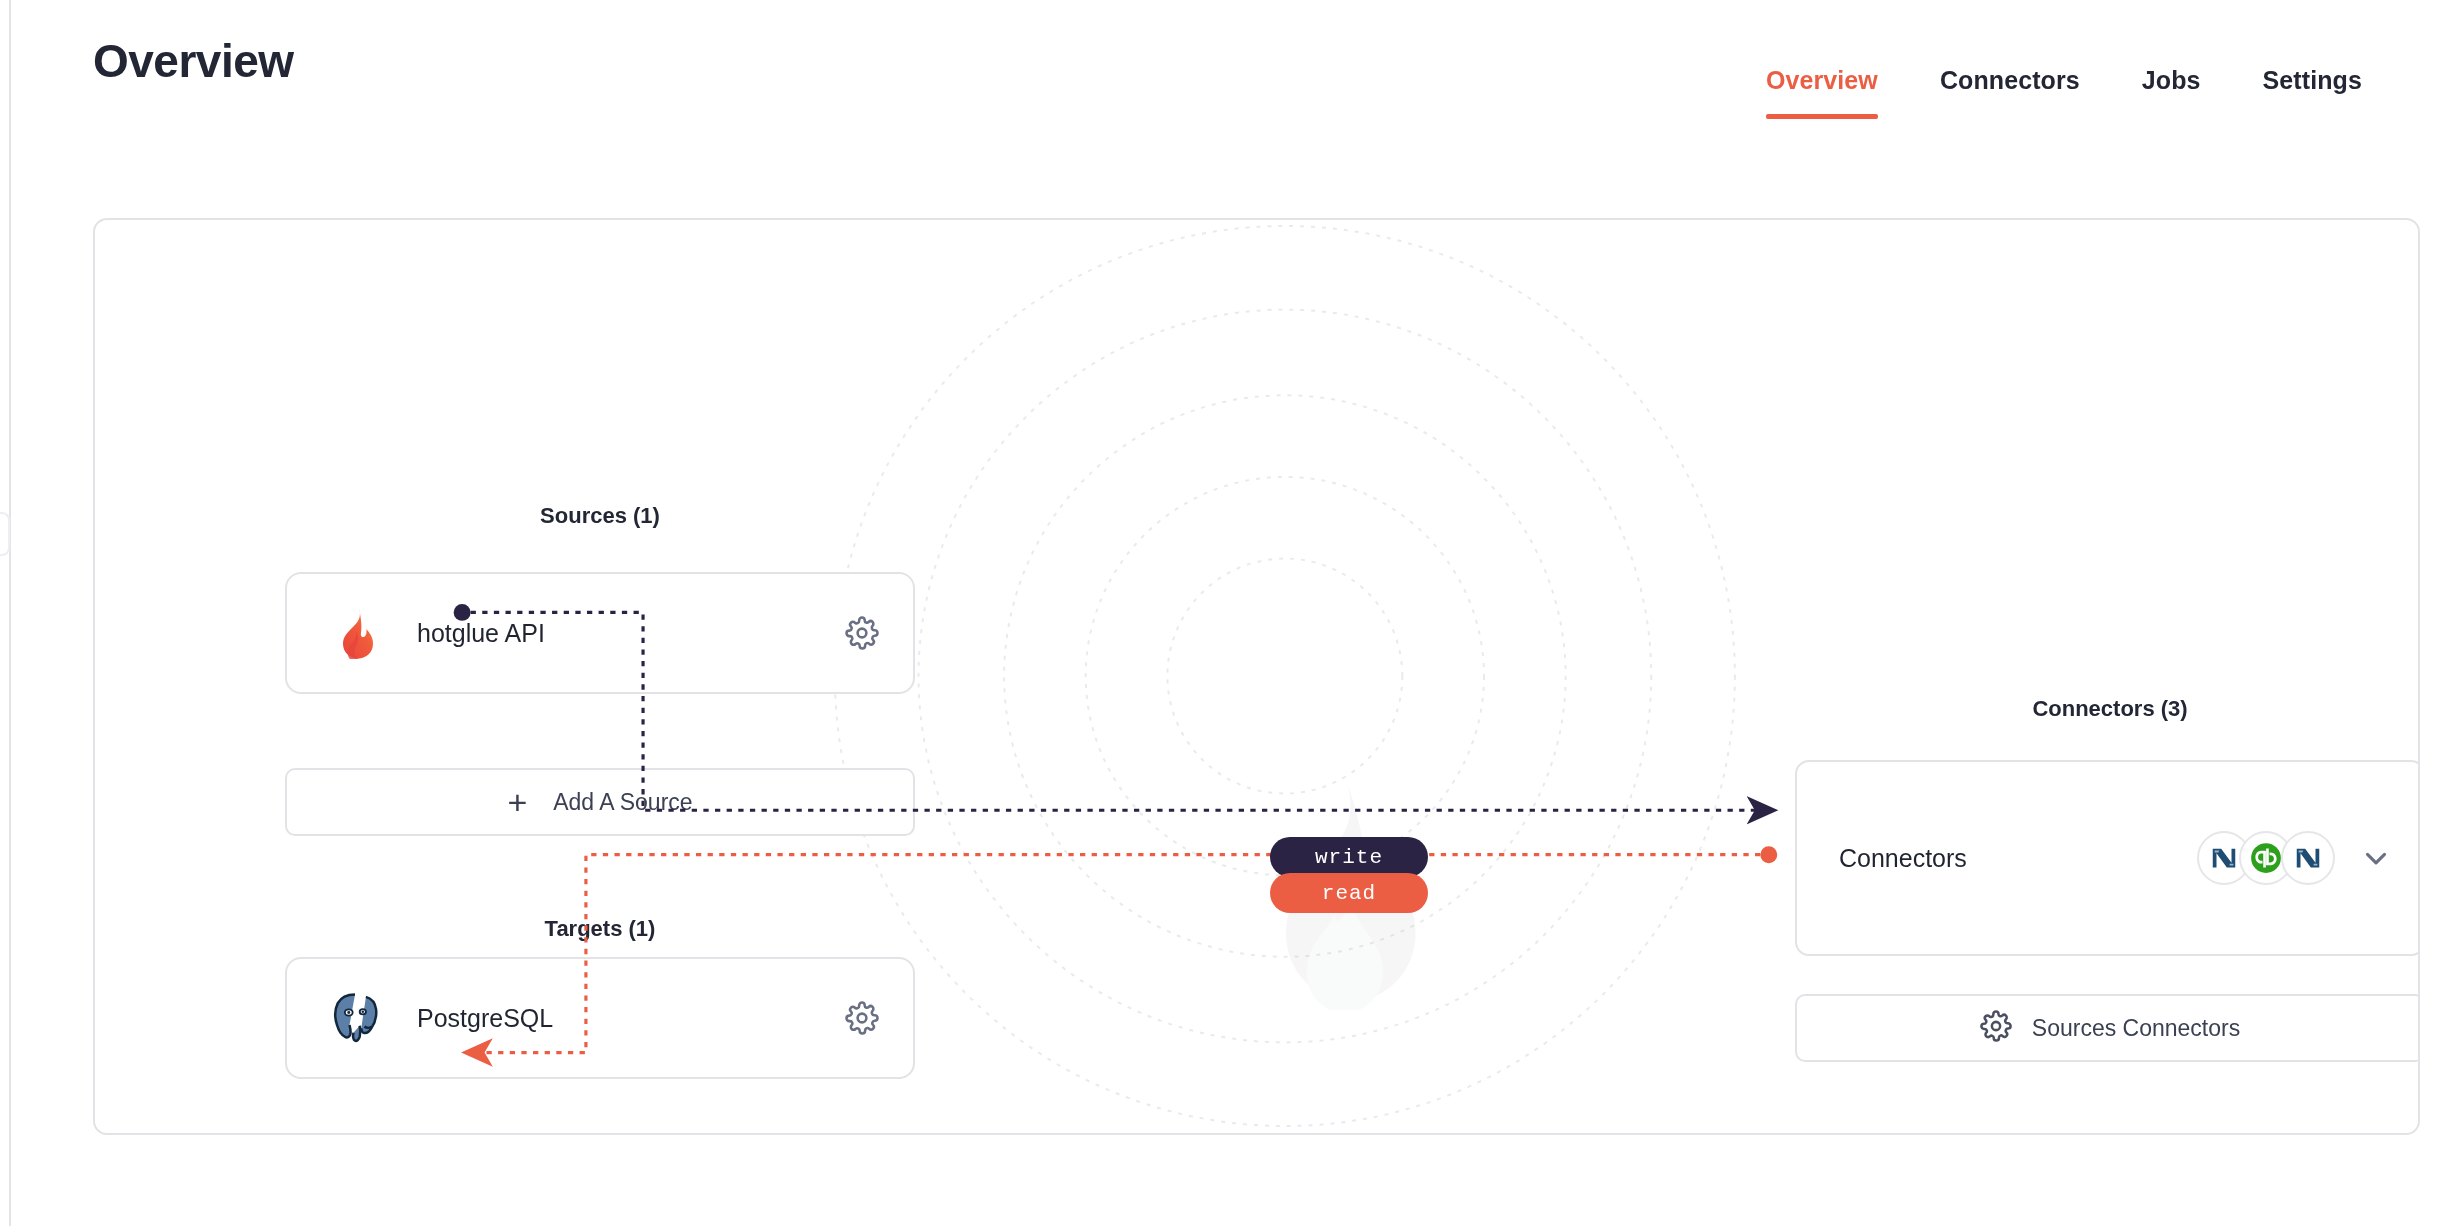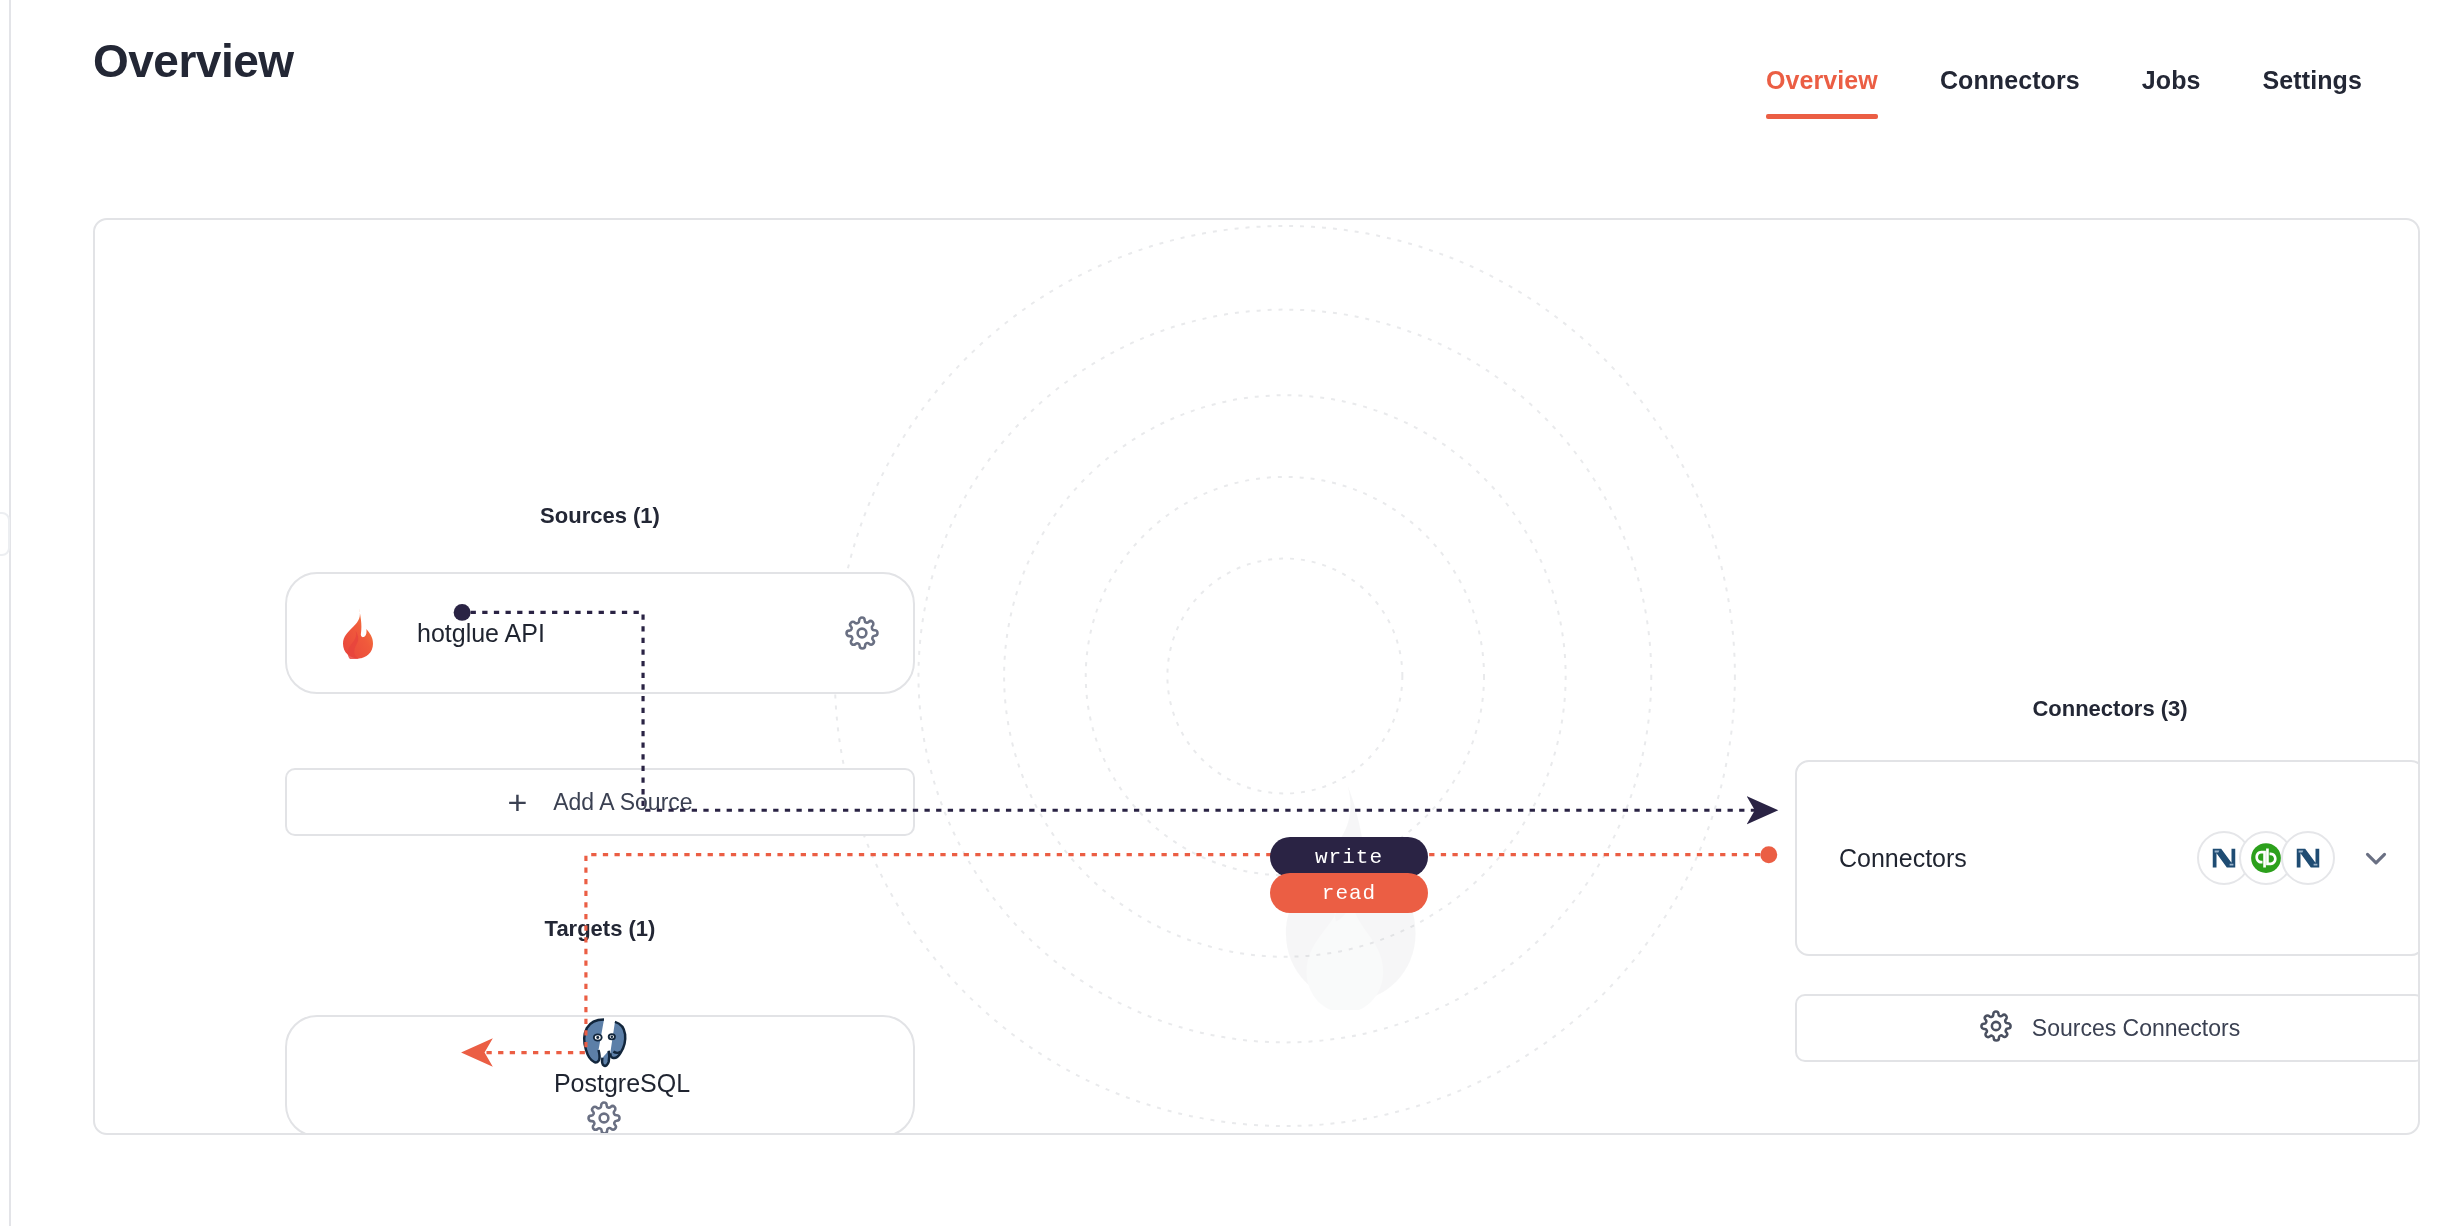--- a/index.html
+++ b/index.html
@@ -64,26 +64,26 @@
     position: absolute; font-size: 22px; font-weight: 700; color: #232735;
     text-align: center; white-space: nowrap;
   }
   #sources-heading { left: 190px; top: 283px; width: 630px; }
   #targets-heading { left: 190px; top: 696px; width: 630px; }
   #connectors-heading { left: 1700px; top: 476px; width: 630px; }
 
   
   .node-card {
     position: absolute; width: 630px; height: 122px;
-    border: 2px solid #e2e3e6; border-radius: 32px; background: #fff;
+    border: 2px solid #e2e3e6; border-radius: 16px; background: #fff;
     display: flex; align-items: center; padding: 0 34px 0 42px;
     cursor: pointer;
   }
   #source-node { left: 190px; top: 352px; }
-  #target-node { left: 190px; top: 795px; flex-direction: column; }
+  #target-node { left: 190px; top: 737px; }
   .node-logo { width: 52px; height: 52px; display: flex; align-items: center; justify-content: center; flex: 0 0 auto; }
   .node-label { flex: 1; margin-left: 36px; font-size: 25px; color: #1f2430; font-weight: 400; }
   .node-gear { flex: 0 0 auto; width: 34px; height: 34px; cursor: pointer; }
 
   
   .add-btn {
     position: absolute; width: 630px; height: 68px;
     border: 2px solid #e2e3e6; border-radius: 10px; background: #fff;
     display: flex; align-items: center; justify-content: center; gap: 26px;
     cursor: pointer;

